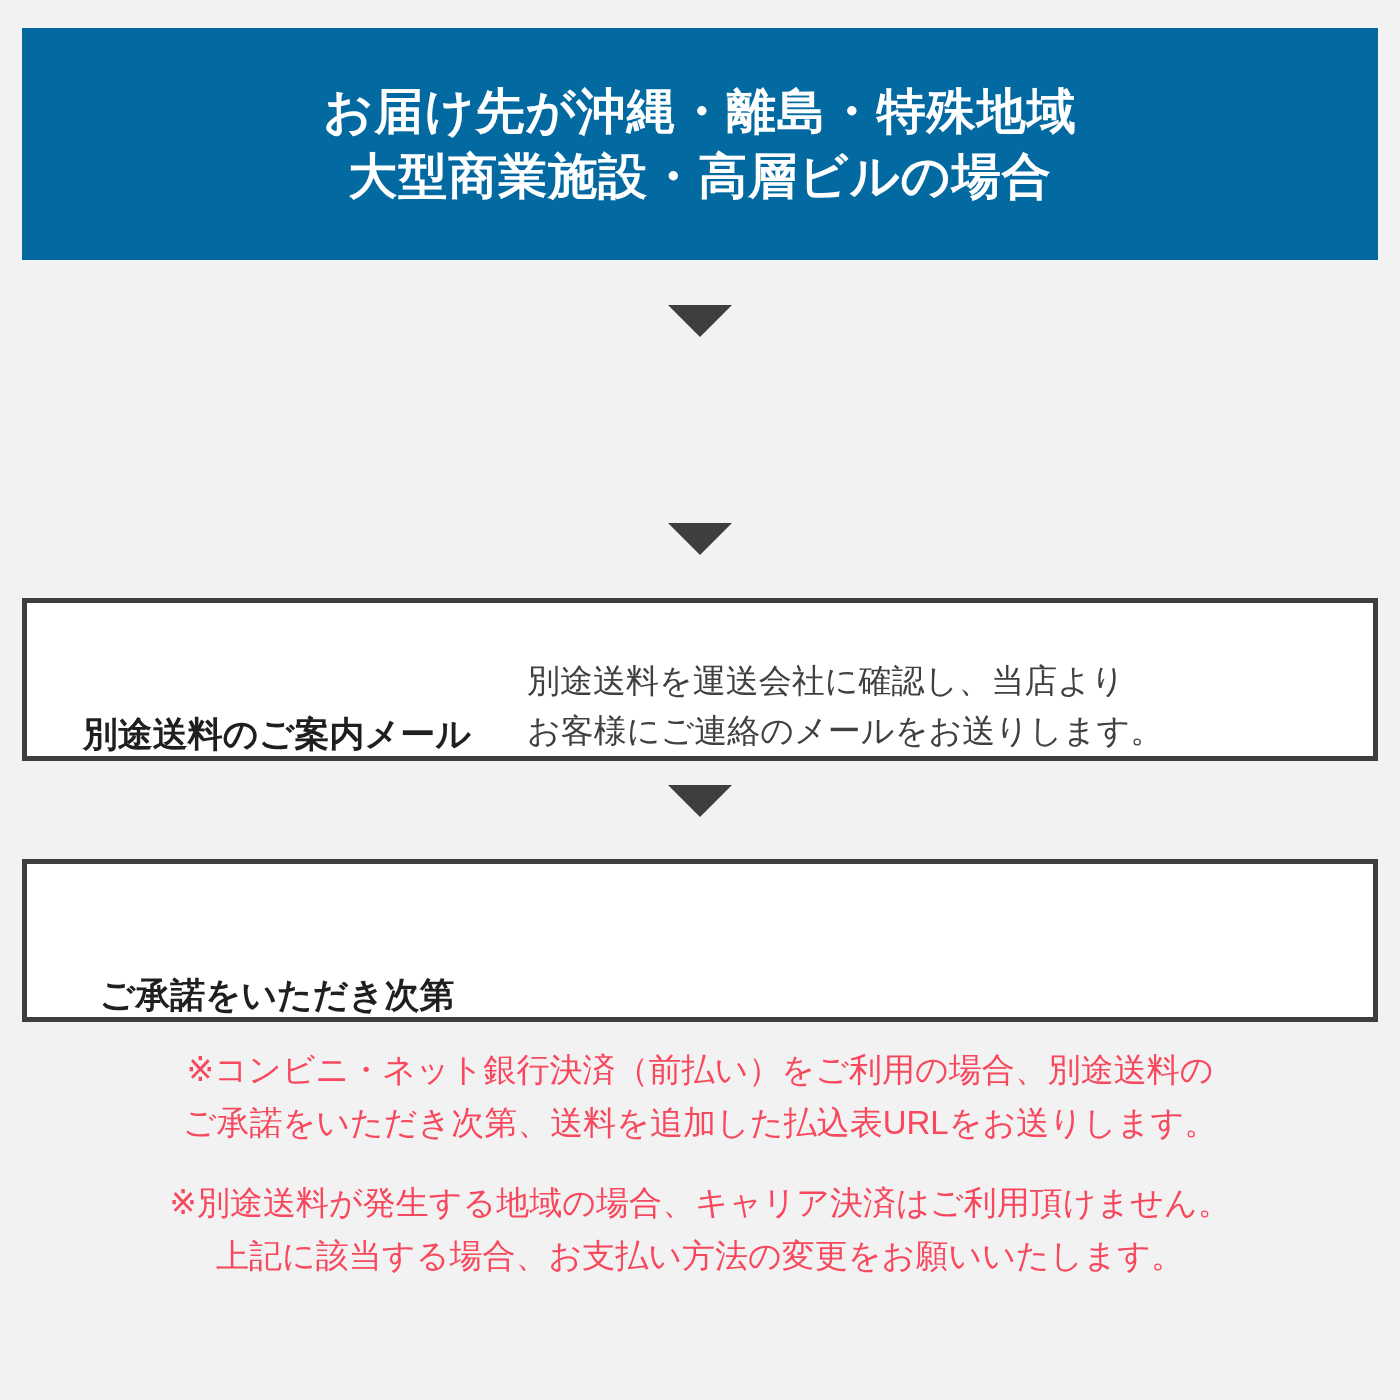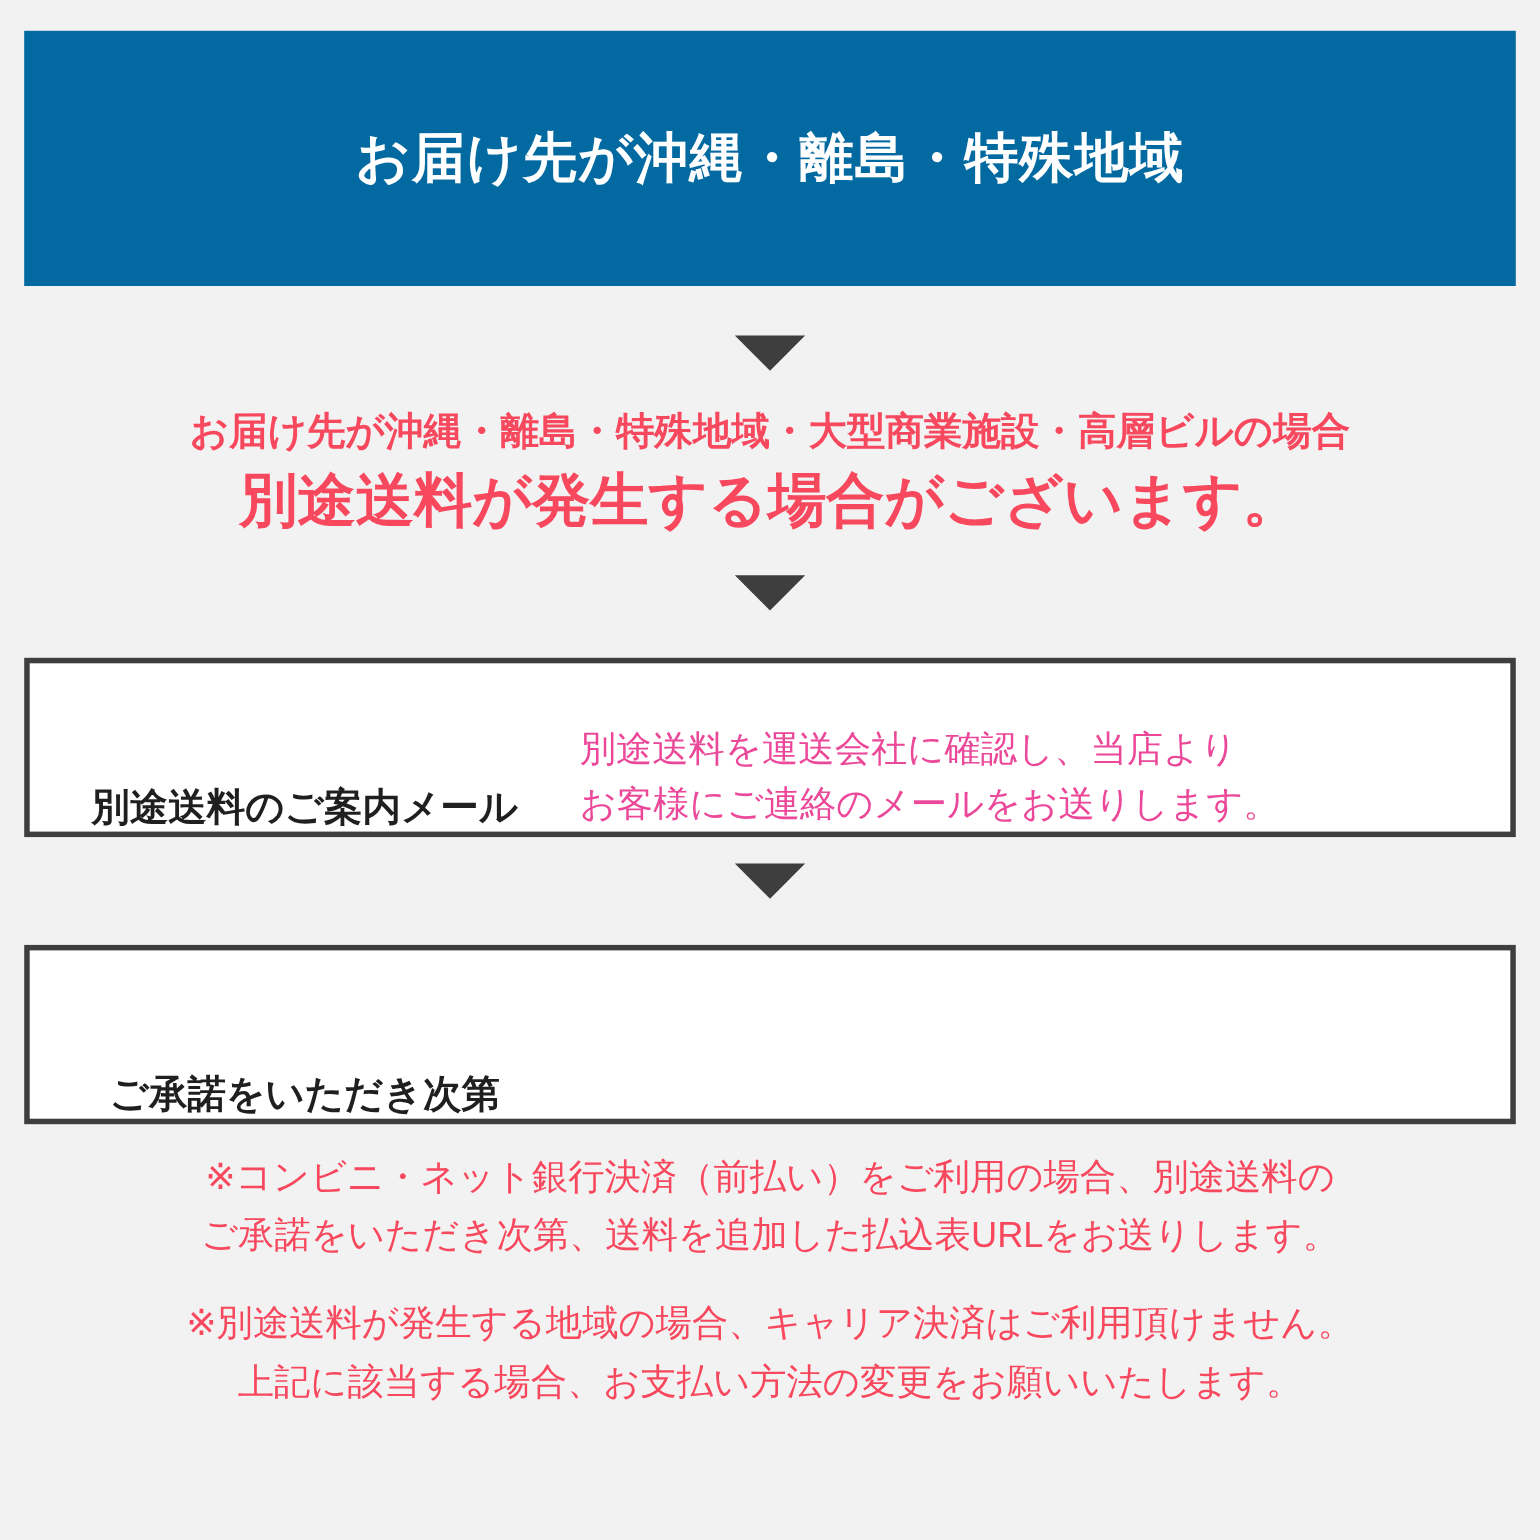--- a/index.html
+++ b/index.html
@@ -102,21 +102,21 @@
     width: 500px;
     text-align: center;
     color: #1f1f1f;
     font-size: 35px;
     font-weight: bold;
     line-height: 1.3;
     white-space: nowrap;
     flex: none;
   }
   .step-body {
-    color: #ec4899;
+    color: #404040;
     font-size: 33px;
     font-weight: 500;
     line-height: 1.52;
     white-space: pre-line;
   }
 
   
   .notes {
     position: absolute;
     left: 0;
@@ -135,28 +135,25 @@
     margin-top: 26px;
   }
 </style>
 </head>
 <body>
 
 <div class="page">
 
   <div class="header">
     <div class="header-line">お届け先が沖縄・離島・特殊地域</div>
+    <div class="header-line">大型商業施設・高層ビルの場合</div>
   </div>
 
   <div class="arrow arrow-1"></div>
 
-  <div class="red-block">
-    <div class="red-small">お届け先が沖縄・離島・特殊地域・大型商業施設・高層ビルの場合</div>
-    <div class="red-big">別途送料が発生する場合がございます。</div>
-  </div>
 
   <div class="arrow arrow-2"></div>
 
   <div class="step-box step-1">
     <div class="step-title">別途送料のご案内メール</div>
     <div class="step-body">別途送料を運送会社に確認し、当店より
 お客様にご連絡のメールをお送りします。</div>
   </div>
 
   <div class="arrow arrow-3"></div>

